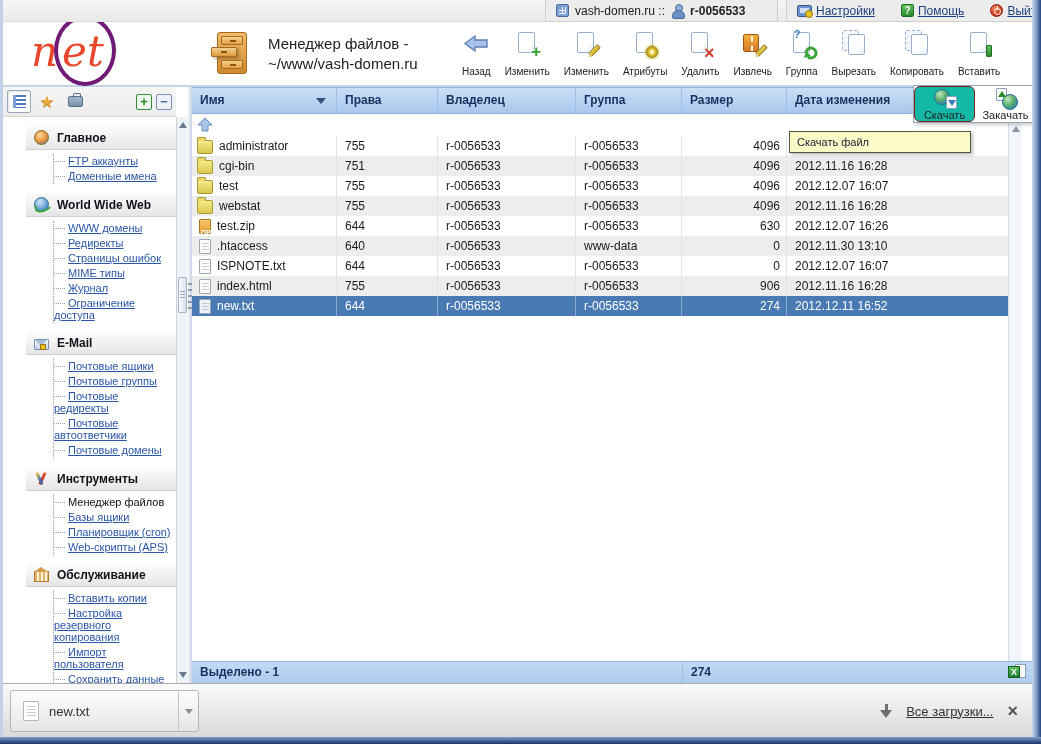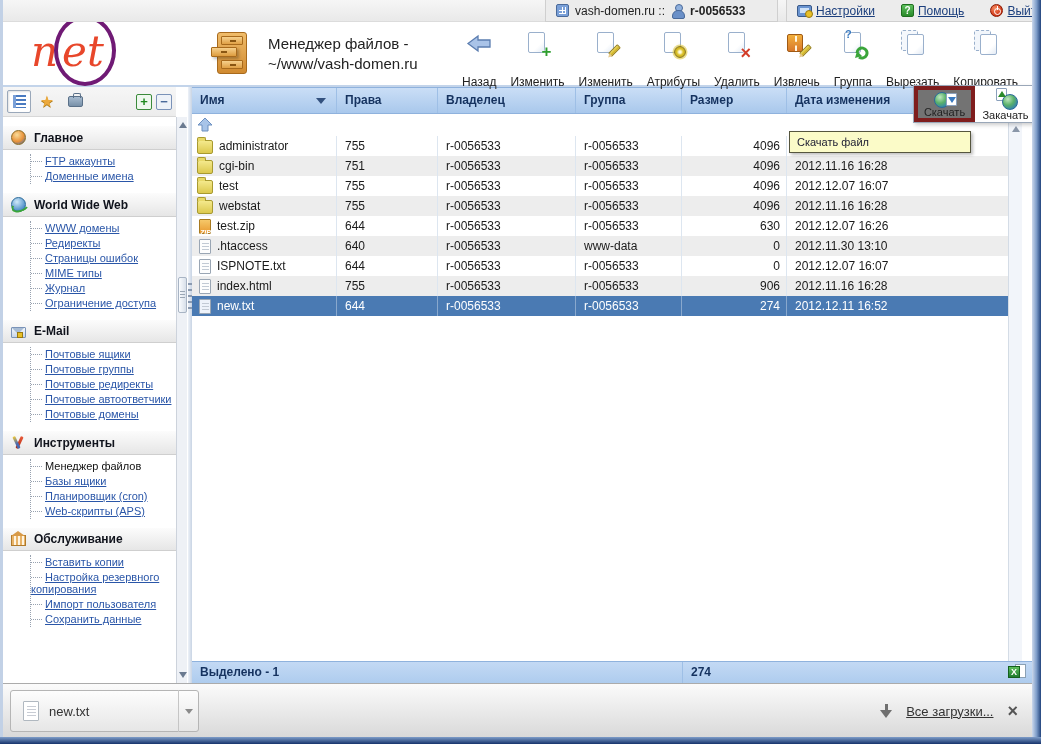--- a/index.html
+++ b/index.html
@@ -45,21 +45,21 @@
   .cab-d { position:absolute; left:10px; width:22px; height:9px; background:linear-gradient(#f6d08c,#e0a045); border:1px solid #a86a1c; border-radius:1px; }
   .cab-d::after{ content:""; position:absolute; left:8px; top:3px; width:6px; height:2px; background:#8a5612; }
   .cab-d1{ top:4px; } .cab-d3{ top:28px; }
   .cab-open { position:absolute; left:0; top:15px; width:26px; height:10px; background:linear-gradient(#f6d08c,#dd9c3e); border:1px solid #a86a1c; border-radius:1px; box-shadow:2px 2px 3px rgba(0,0,0,.25); }
   .cab-open::after{ content:""; position:absolute; left:9px; top:3px; width:6px; height:2px; background:#8a5612; }
   #page-title { position:absolute; left:265px; top:12px; font-size:15px; color:#222; line-height:20px; }
 
   
   #toolbar { position:absolute; left:452px; top:6px; display:flex; align-items:flex-start; }
   .tbtn { display:flex; flex-direction:column; align-items:center; padding:2px 7px; cursor:pointer; }
-  .tbtn .lbl { font-size:12px; color:#222; margin-top:18px; white-space:nowrap; }
+  .tbtn .lbl { font-size:10px; color:#222; margin-top:9px; white-space:nowrap; }
   .tbi { position:relative; width:28px; height:27px; }
   .pg { position:absolute; left:5px; top:2px; width:17px; height:21px; background:linear-gradient(135deg,#fff 65%,#e3ebf5); border:1px solid #9ab0cc; border-radius:2px; }
   .pg.back2 { left:2px; top:0; background:#f2f6fb; border-style:dashed; }
   .pg.front { left:8px; top:4px; }
   .pg.dashed { border-style:dashed; background:#f5f8fc; }
   .badge { position:absolute; z-index:2; }
   .b-plus { right:0; bottom:-2px; color:#2e9e2e; font-size:17px; font-weight:bold; line-height:14px; text-shadow:0 0 2px #fff; }
   .b-x { right:0; bottom:-3px; color:#d23c28; font-size:18px; font-weight:bold; line-height:14px; text-shadow:0 0 2px #fff; }
   .b-pencil { right:-1px; bottom:4px; width:13px; height:5px; background:linear-gradient(#f0dc5a,#c8a818); border:1px solid #98801a; border-radius:1px; transform:rotate(-45deg); }
   .b-pencil::after { content:""; position:absolute; left:-4px; top:0; border-top:2px solid transparent; border-bottom:2px solid transparent; border-right:4px solid #e8cc90; }
@@ -71,41 +71,41 @@
   .arr-left { position:absolute; left:1px; top:4px; }
   .globe { position:absolute; width:16px; height:16px; border-radius:50%; background:radial-gradient(circle at 35% 30%,#bfe8bf,#58b06a 45%,#2e7db5 85%); border:1px solid #2a6a9a; }
   .mini-pg { position:absolute; width:11px; height:13px; background:#fff; border:1px solid #8aa0bc; border-radius:1px; }
   .tri-dn { position:absolute; width:0; height:0; border-left:4px solid transparent; border-right:4px solid transparent; border-top:6px solid #3a7ac0; }
   .tri-up { position:absolute; width:0; height:0; border-left:4px solid transparent; border-right:4px solid transparent; border-bottom:6px solid #2a8a2a; }
 
   
   #overflow-pop { position:absolute; left:913px; top:85px; width:124px; height:38px; background:#fff; border:1px solid #9aa7b8; box-shadow:2px 2px 4px rgba(0,0,0,.2); display:flex; z-index:20; }
   .pop-btn { width:61px; display:flex; flex-direction:column; align-items:center; padding-top:2px; cursor:pointer; }
   .pop-btn .lbl { font-size:11px; color:#222; margin-top:1px; }
-  .pop-btn.hover { background:#737373; border:4px solid #7f1d1d; border-radius:0; }
+  .pop-btn.hover { background:#14b8a6; border:1px solid #7f1d1d; border-radius:6px; }
   .pop-btn .tbi { width:24px; height:20px; }
 
   
   #tooltip { position:absolute; left:789px; top:131px; width:182px; height:22px; background:#fbfbc8; border:1px solid #55553e; box-shadow:2px 2px 3px rgba(0,0,0,.25); font-size:11px; color:#1a1a30; line-height:20px; padding-left:7px; z-index:30; }
 
   
   #sb-tabs { position:absolute; left:3px; top:87px; width:173px; height:30px; background:linear-gradient(#f6f6f6,#ececec); border-bottom:1px solid #d8d8d8; display:flex; align-items:center; padding:0 4px; gap:4px; z-index:4; }
   .sbtab { width:24px; height:23px; display:flex; align-items:center; justify-content:center; border:1px solid transparent; border-radius:2px; cursor:pointer; }
   .sbtab.sel { background:#fff; border-color:#9aa8ba; box-shadow:inset 1px 1px 2px rgba(0,0,0,.12); }
   .ic-list { width:13px; height:13px; background:repeating-linear-gradient(180deg,#4a7ac0 0 2px,transparent 2px 4px); border-left:3px solid #7aa0d8; }
   .ic-star { color:#eca93c; font-size:16px; line-height:16px; text-shadow:0 1px 0 #a87818; }
   .ic-case { width:15px; height:11px; background:linear-gradient(#a8bcd0,#7890a8); border:1px solid #5a7088; border-radius:2px; position:relative; }
   .ic-case::before{ content:""; position:absolute; left:4px; top:-4px; width:6px; height:4px; border:1px solid #5a7088; border-bottom:none; border-radius:2px 2px 0 0; }
   .sb-spacer { flex:1; }
   .pmbox { width:16px; height:16px; border-radius:2px; text-align:center; font-weight:bold; font-size:13px; line-height:14px; cursor:pointer; }
   .pmbox.plus { border:1px solid #3a8a3a; color:#1e8a1e; background:#eef8ee; }
   .pmbox.minus { border:1px solid #7a92b8; color:#4a6a9a; background:#eef2f8; }
 
   #sidebar { position:absolute; left:3px; top:117px; width:173px; height:566px; background:#fff; overflow:hidden; z-index:3; }
-  .sb-section { margin-top:8px; }
+  .sb-section { margin-top:8px;padding-left:23px; }
   .sb-head { display:flex; align-items:center; gap:8px; padding:4px 6px 4px 8px; background:linear-gradient(#fcfcfc,#e6e6e6); border-top:1px solid #fff; border-bottom:1px solid #cfcfcf; font-size:12px; font-weight:bold; color:#10131c; cursor:pointer; }
   .sb-items { list-style:none; margin:4px 0 2px 27px; border-left:1px dotted #98a2b0; }
   .sb-items li { font-size:11px; padding:1px 0 2px 0; color:#2a56a8; }
   .sb-items li::before { content:""; display:inline-block; width:11px; margin-right:3px; border-top:1px dotted #98a2b0; vertical-align:3px; }
   .sb-items a { color:#2a56a8; text-decoration:underline; cursor:pointer; }
   .sb-items .current { color:#111; text-decoration:none; cursor:default; }
   .sec-ic { width:15px; height:15px; position:relative; flex:none; }
   .ic-home { width:15px; height:15px; border-radius:50%; background:radial-gradient(circle at 38% 30%,#f8dc9a,#e8923a 55%,#3a6ab0 95%); border:1px solid #8a6a20; }
   .ic-www { width:15px; height:15px; border-radius:50%; background:radial-gradient(circle at 38% 30%,#cfe9f8,#4a8cc8 75%); border:1px solid #2a6a9a; position:relative; }
   .ic-www::after { content:""; position:absolute; left:-1px; top:3px; width:14px; height:7px; border:2px solid #3aa53a; border-top-color:transparent; border-right-color:transparent; border-radius:50%; transform:rotate(-20deg); }

